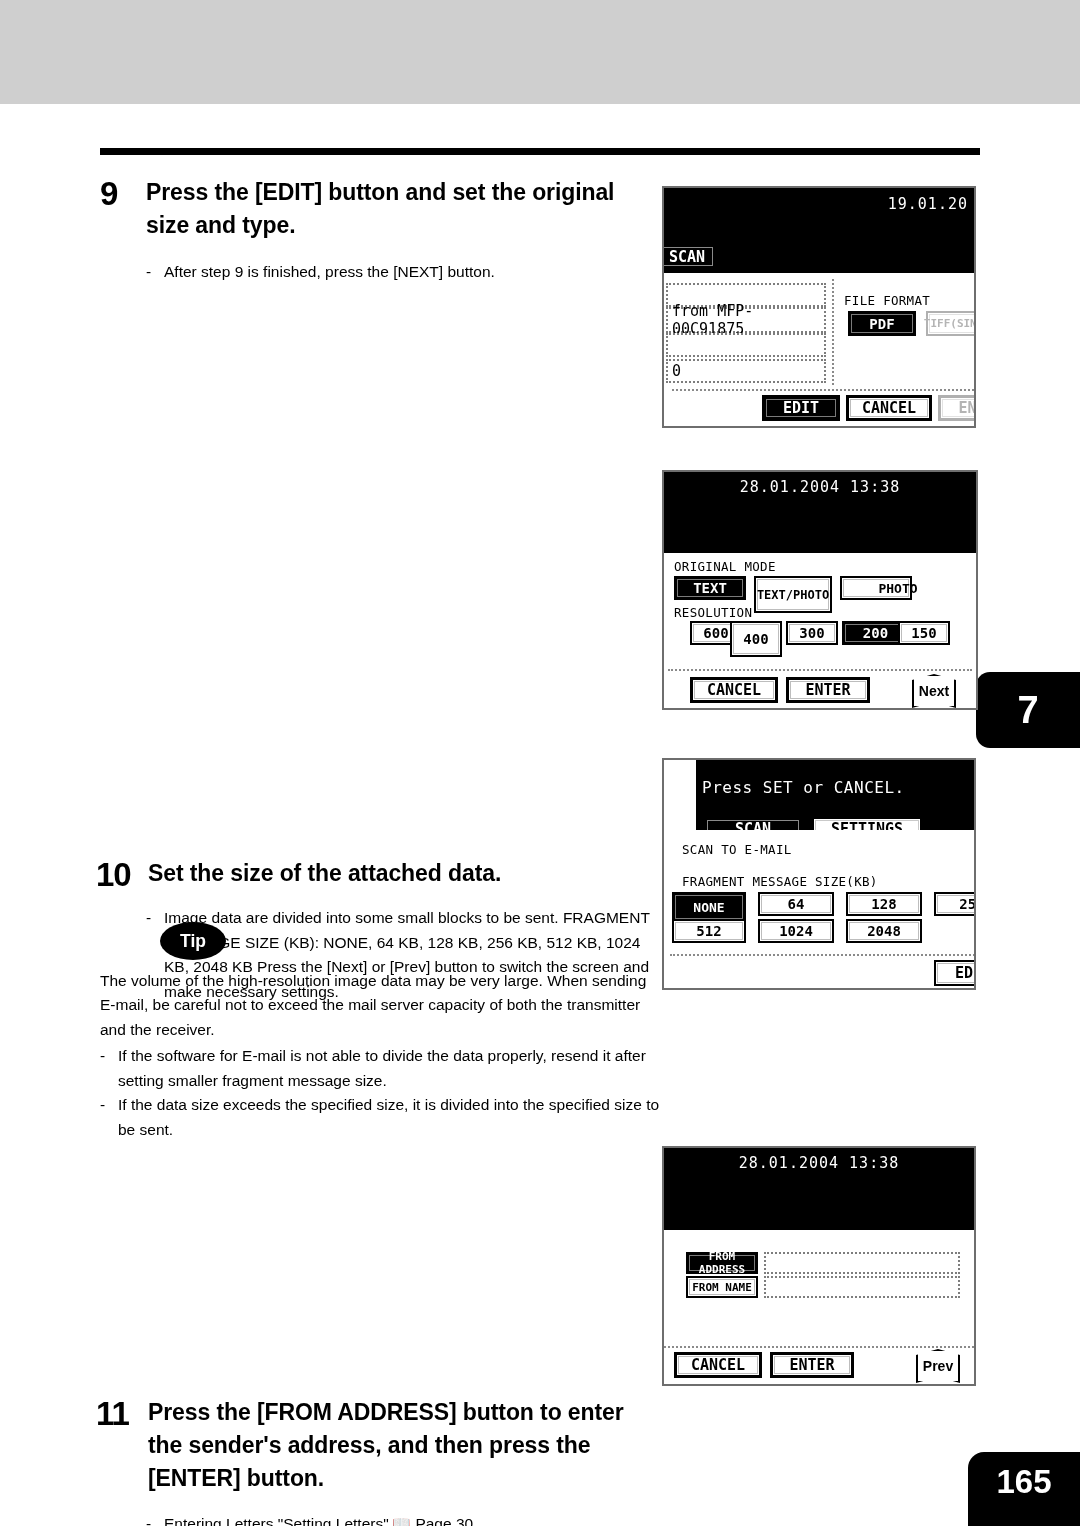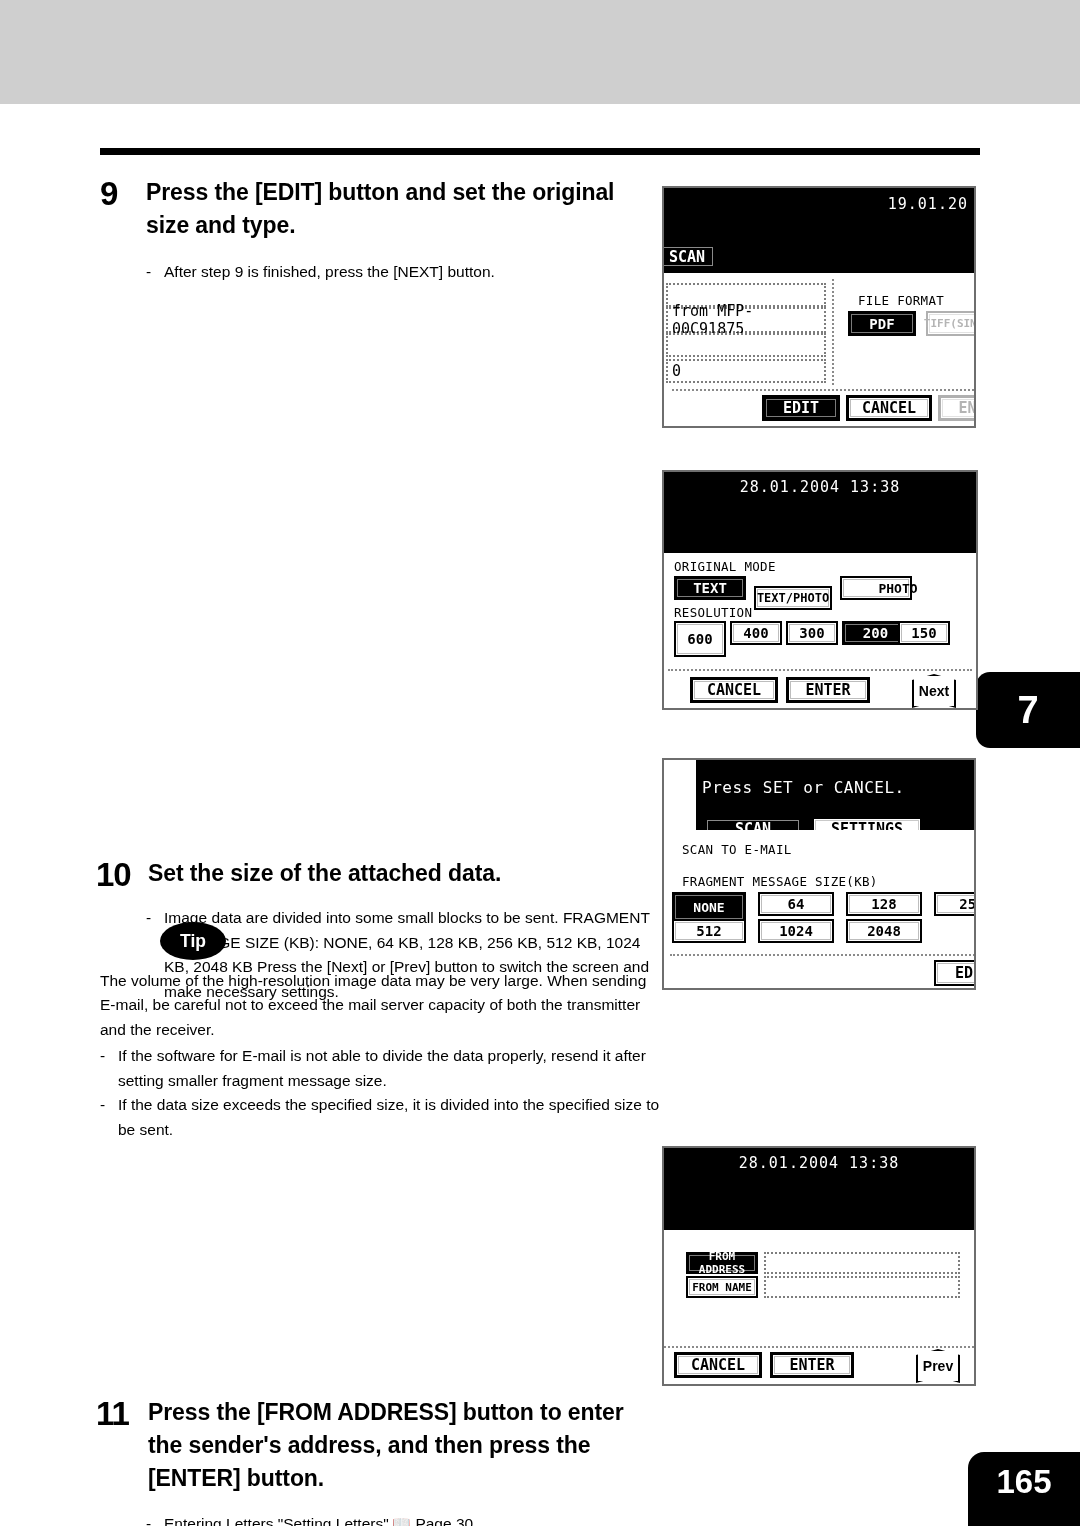--- a/index.html
+++ b/index.html
@@ -211,45 +211,45 @@
       <div class="tabbtn sel" style="left:-6px; top:56px; width:58px; height:25px;">SCAN</div>
     </div>
     <div class="lcd-body" style="height:124px;margin-left:12px;">
       <div class="field" style="left:-10px; top:10px; width:160px; height:24px;"></div>
       <div class="field" style="left:-10px; top:34px; width:160px; height:26px;">from MFP-00C91875</div>
       <div class="field" style="left:-10px; top:60px; width:160px; height:24px;"></div>
       <div class="field" style="left:-10px; top:86px; width:160px; height:24px;">0</div>
 
       <div class="vsep" style="left:156px; top:6px; height:106px;"></div>
 
-      <div class="lcd-label" style="left:182px; top:20px;">FILE FORMAT</div>
+      <div class="lcd-label" style="left:168px; top:20px;">FILE FORMAT</div>
       <div class="btn sel" style="left:172px; top:38px; width:68px; height:25px; font-size:14px;">PDF</div>
       <div class="btn dim" style="left:250px; top:38px; width:75px; height:25px; font-size:11px;">TIFF(SINGLE)</div>
 
       <div class="hsep" style="left:-4px; top:116px; width:330px;"></div>
 
       <div class="btn sel thick" style="left:86px; top:122px; width:78px; height:26px; font-size:15px;">EDIT</div>
       <div class="btn thick" style="left:170px; top:122px; width:86px; height:26px; font-size:15px;">CANCEL</div>
       <div class="btn dim thick" style="left:262px; top:122px; width:86px; height:26px; font-size:15px;">ENTER</div>
     </div>
   </div>
 
   <div class="lcd" style="left:662px; top:470px; width:316px; height:240px;">
     <div class="lcd-black" style="height:81px; position:relative;">
       <div class="clock" style="left:0; right:0; top:6px; text-align:center;">28.01.2004 13:38</div>
     </div>
     <div class="lcd-body" style="height:155px;">
       <div class="lcd-label" style="left:10px; top:6px;">ORIGINAL MODE</div>
       <div class="btn sel" style="left:10px; top:23px; width:72px; height:24px; font-size:14px;">TEXT</div>
-      <div class="btn" style="left:90px; top:23px; width:78px; height:24px; font-size:12px;margin-top:10px;">TEXT/PHOTO</div>
+      <div class="btn" style="left:90px; top:23px; width:78px; height:37px; font-size:12px;">TEXT/PHOTO</div>
       <div class="btn" style="left:176px; top:23px; width:72px; height:24px; font-size:13px;padding-left:44px;">PHOTO</div>
 
       <div class="lcd-label" style="left:10px; top:52px;">RESOLUTION</div>
-      <div class="btn" style="left:10px; top:68px; width:52px; height:36px; font-size:14px;">600</div>
-      <div class="btn" style="left:66px; top:68px; width:52px; height:24px; font-size:14px;">400</div>
+      <div class="btn" style="left:26px; top:68px; width:52px; height:24px; font-size:14px;">600</div>
+      <div class="btn" style="left:66px; top:68px; width:52px; height:36px; font-size:14px;">400</div>
       <div class="btn" style="left:122px; top:68px; width:52px; height:24px; font-size:14px;">300</div>
       <div class="btn sel" style="left:178px; top:68px; width:67px; height:24px; font-size:14px;">200</div>
       <div class="btn" style="left:234px; top:68px; width:52px; height:24px; font-size:14px;">150</div>
 
       <div class="hsep" style="left:4px; top:116px; width:304px;"></div>
 
       <div class="btn thick" style="left:26px; top:124px; width:88px; height:26px; font-size:15px;">CANCEL</div>
       <div class="btn thick" style="left:122px; top:124px; width:84px; height:26px; font-size:15px;">ENTER</div>
       <div class="arrowbtn" style="left:248px; top:121px;">Next</div>
     </div>

